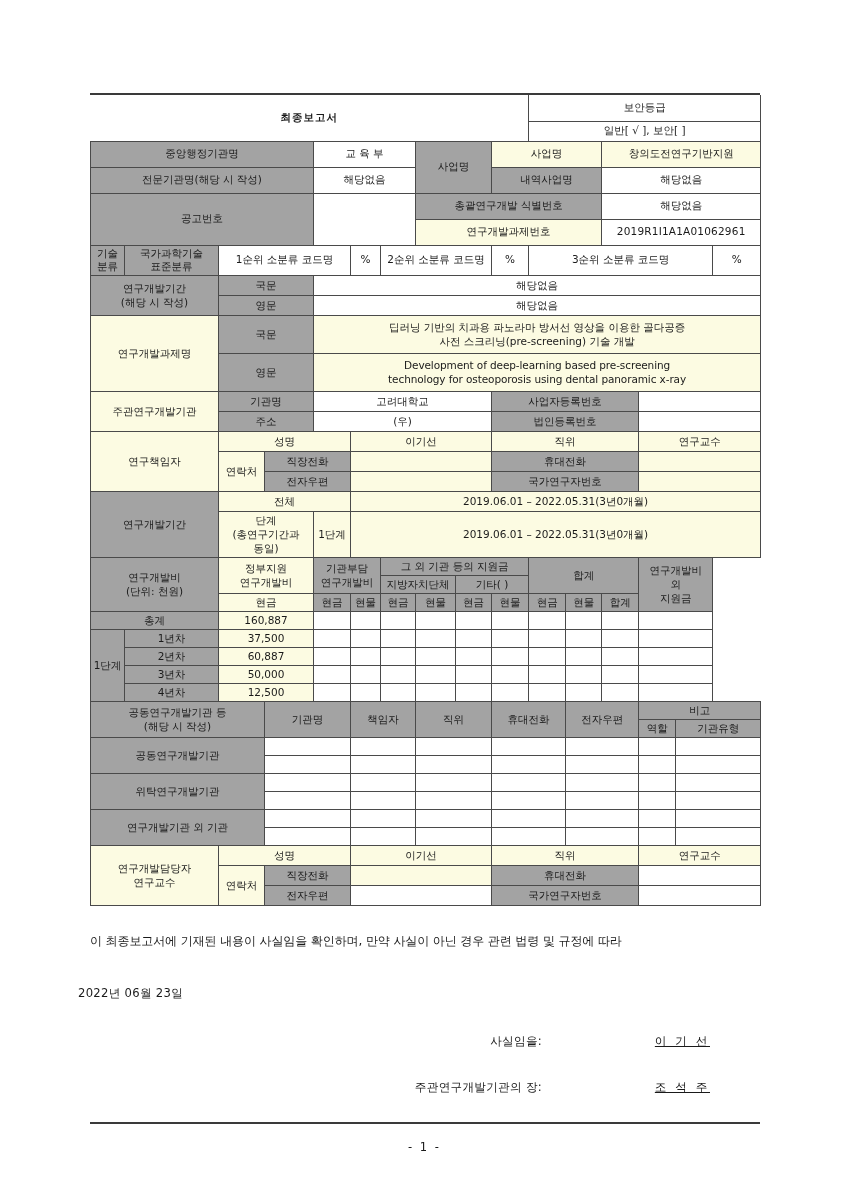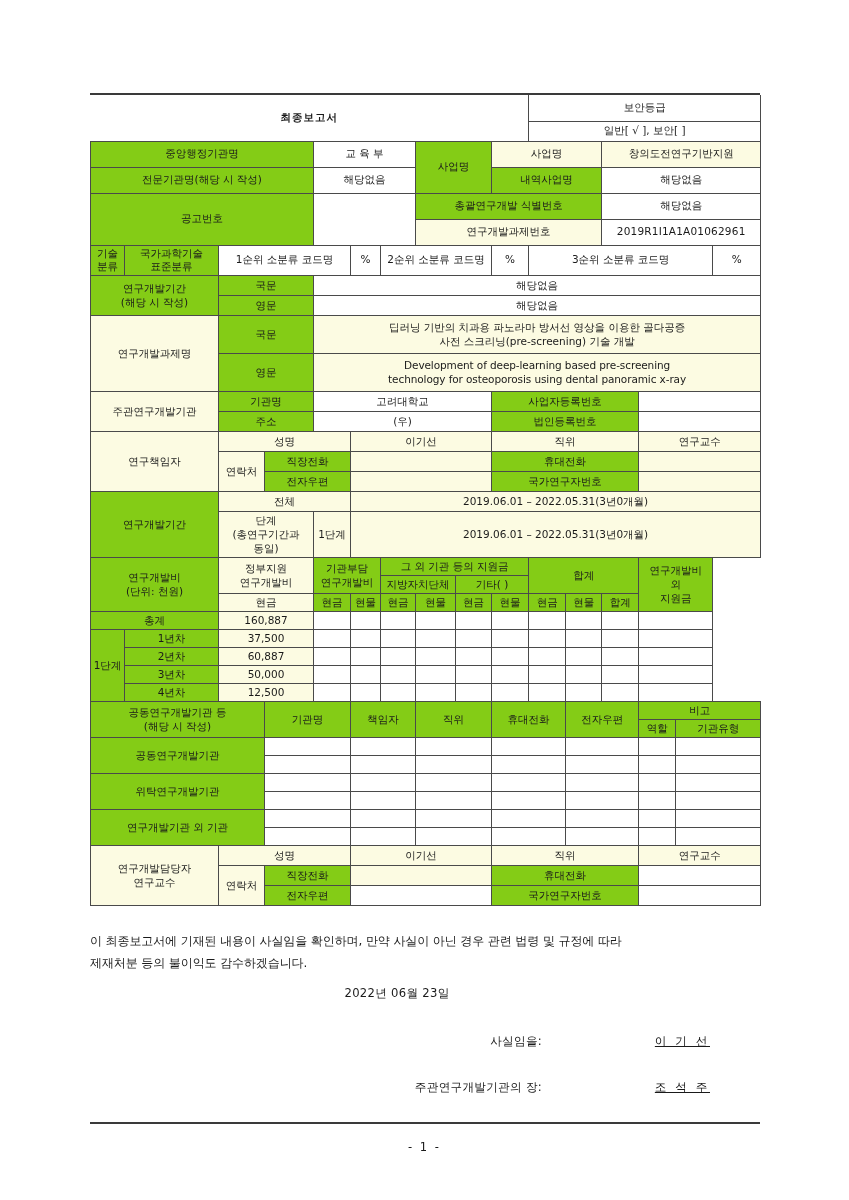--- a/index.html
+++ b/index.html
@@ -50,21 +50,21 @@
   table.doc td {
     border: 1px solid #4a4a4a;
     padding: 1px 2px;
     font-size: 10.5px;
     line-height: 1.32;
     text-align: center;
     vertical-align: middle;
     word-break: keep-all;
     overflow: hidden;
   }
-  .g { background: #84cc16; }
+  .g { background: #a3a3a3; }
   .y { background: #fcfbe2; }
   .w { background: #ffffff; }
   .title-cell {
     font-size: 19px;
     font-weight: bold;
     letter-spacing: 1px;
     border-left: none !important;
     border-top: none !important;
     border-bottom: none !important;
   }
@@ -84,24 +84,24 @@
     left: 90px;
     top: 930px;
     width: 672px;
     font-size: 12px;
     line-height: 1.85;
     letter-spacing: -0.1px;
     text-align: left;
   }
   .sig-date {
     position: absolute;
-    left: 84px;
+    left: 78px;
     top: 986px;
     width: 672px;
-    text-align: center;
+    text-align: left;
     padding-right: 46px;
     font-size: 11.6px;
     box-sizing: border-box;
     letter-spacing: 0.3px;
   }
   .sig-row {
     position: absolute;
     width: 672px;
     left: 90px;
     font-size: 11.6px;
@@ -504,21 +504,20 @@
       <td class="g" colspan="2">전자우편</td>
       <td class="w" colspan="4"></td>
       <td class="g" colspan="4">국가연구자번호</td>
       <td class="w" colspan="3"></td>
     </tr>
   </tbody>
     </table>
 
   <div class="declaration">
     <div>이 최종보고서에 기재된 내용이 사실임을 확인하며, 만약 사실이 아닌 경우 관련 법령 및 규정에 따라</div>
-    <div>제재처분 등의 불이익도 감수하겠습니다.</div>
   </div>
 
   <div class="sig-date">2022년 06월 23일</div>
 
   <div class="sig-row" id="sig1">
     <span class="lbl">사실임을:</span>
     <span class="val">이 기 선</span>
   </div>
 
   <div class="sig-row" id="sig2">

